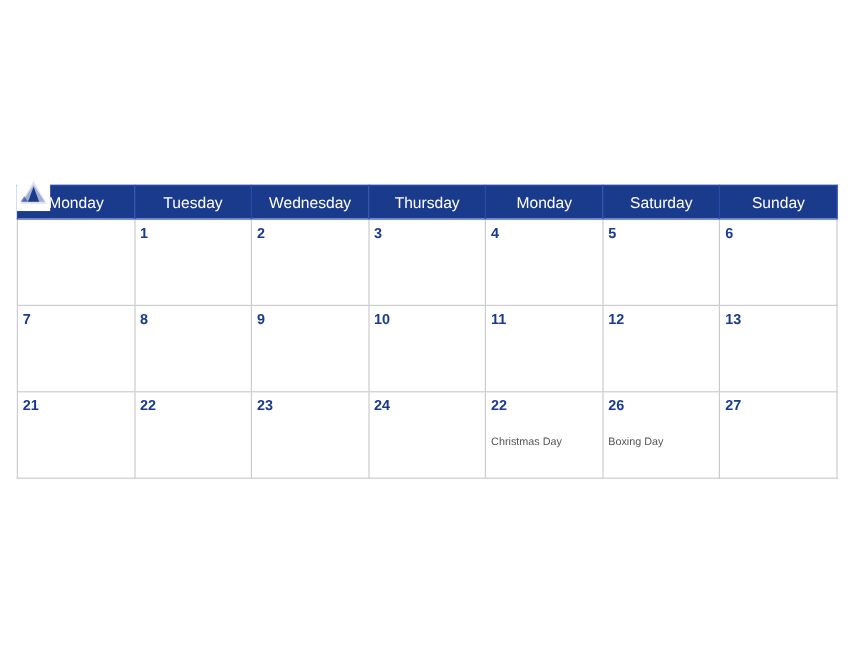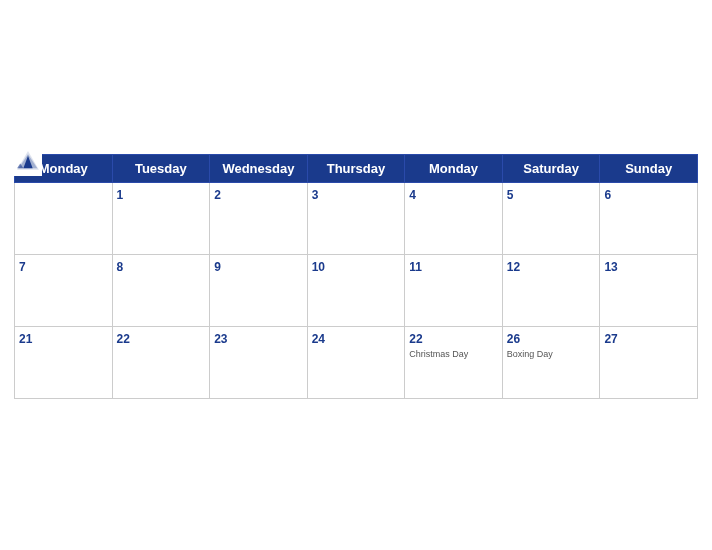--- a/index.html
+++ b/index.html
@@ -67,21 +67,21 @@
     }
     .calendar-table {
       width: 100%;
       border-collapse: collapse;
       border: 1px solid #ccc;
     }
     .calendar-table thead tr th {
       background-color: #1a3a8c;
       color: #fff;
       font-size: 13px;
-      font-weight: bold;
+      font-weight: normal;
       text-align: center;
       padding: 6px 4px;
       border: 1px solid #2a4aaa;
     }
     .calendar-table tbody tr td {
       border: 1px solid #ccc;
       vertical-align: top;
       width: calc(100% / 7);
       height: 72px;
       padding: 2px 4px;
@@ -90,21 +90,21 @@
       background: #fff;
     }
     .date-num {
       font-size: 12px;
       font-weight: bold;
       color: #1a3a8c;
     }
     .holiday-name {
       font-size: 9px;
       color: #555;
-      margin-top: 2px;
+      margin-top: 16px;
       display: block;
     }
     
     tr.week-row td:first-child .date-num,
     tr.week-row td .date-num {
       
     }
   </style>
 </head>
 <body>

